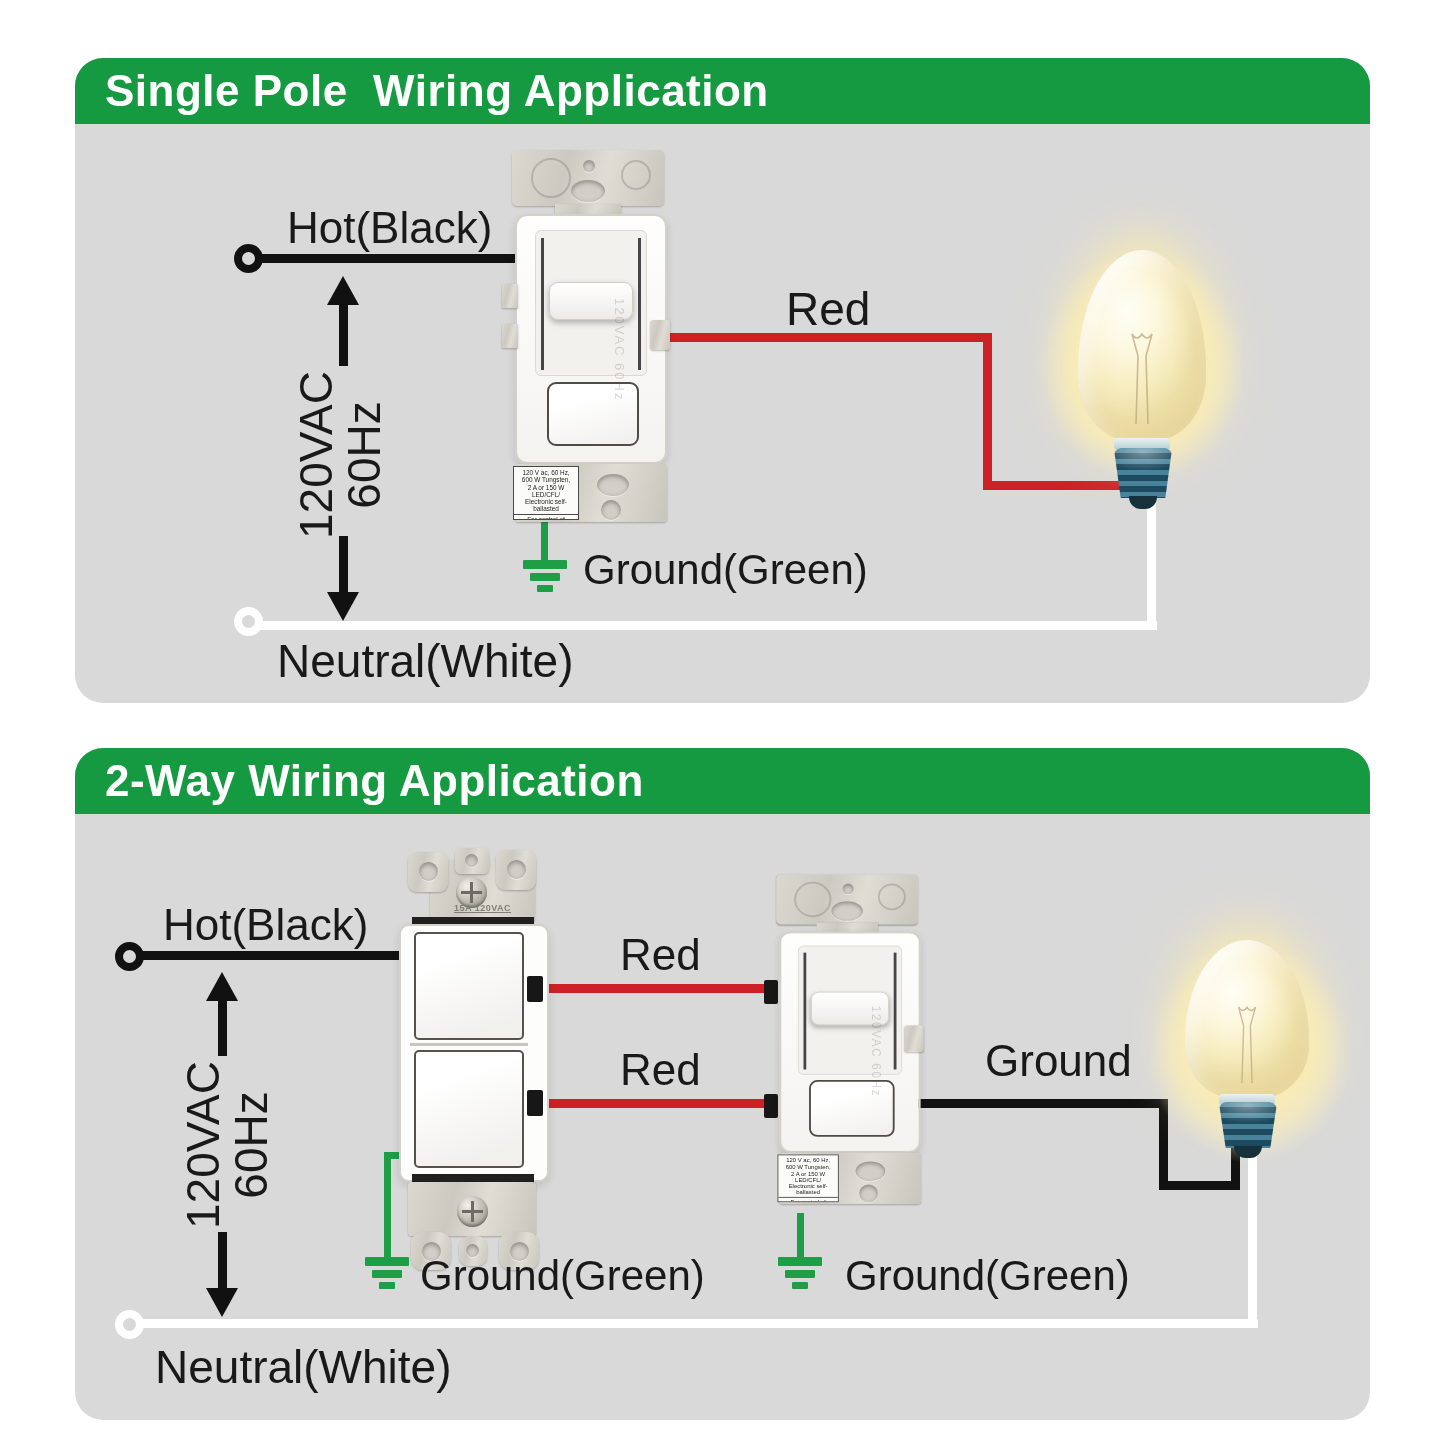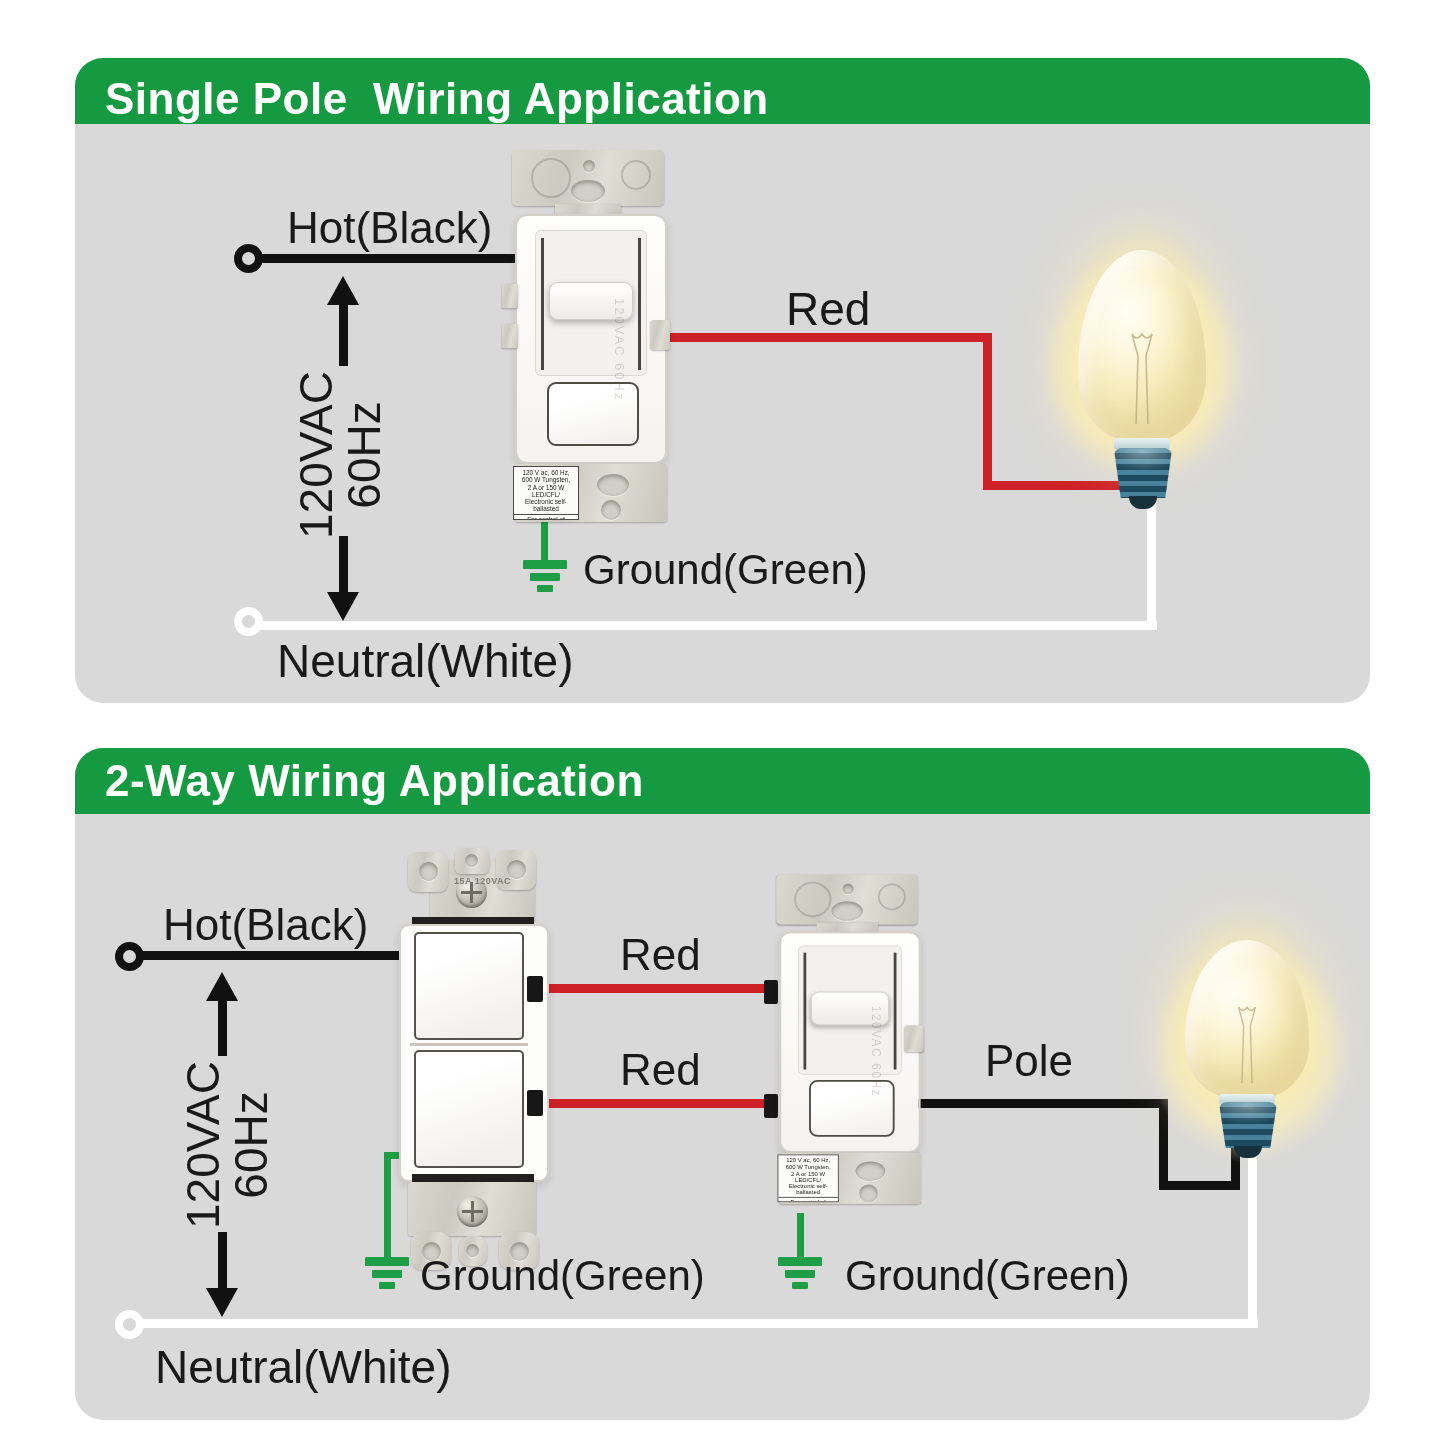--- a/index.html
+++ b/index.html
@@ -81,21 +81,21 @@
                repeating-linear-gradient(180deg,#49839b 0 5px,#1d4a5e 5px 11px);}
   .bulb-tip{position:absolute;background:#16303c;border-radius:0 0 12px 12px;}
   .filament{position:absolute;}
 </style>
 </head>
 <body>
 
 <div class="stage">
 
   <div class="panel" style="left:75px;top:58px;width:1295px;height:645px;"></div>
-  <div class="phead" style="left:75px;top:58px;width:1295px;height:66px;align-items:flex-end;">
+  <div class="phead" style="left:75px;top:58px;width:1295px;height:66px;">
     <span>Single Pole  Wiring Application</span>
   </div>
 
   <div class="wire" style="left:252px;top:254px;width:280px;height:9px;background:#111;"></div>
   <div class="wire" style="left:252px;top:621px;width:905px;height:9px;background:#fff;"></div>
   <div class="wire" style="left:664px;top:333px;width:328px;height:9px;background:#ce2127;"></div>
   <div class="wire" style="left:983px;top:333px;width:9px;height:157px;background:#ce2127;"></div>
   <div class="wire" style="left:983px;top:481px;width:162px;height:9px;background:#ce2127;"></div>
   <div class="wire" style="left:1147px;top:500px;width:9px;height:129px;background:#fff;"></div>
   <div class="wire" style="left:541px;top:518px;width:7px;height:44px;background:#1d9e47;"></div>
@@ -196,21 +196,21 @@
 
   <div class="sw abs" style="left:0;top:0;width:0;height:0;">
     <div class="metal" style="left:430px;top:860px;width:105px;height:62px;border-radius:4px;"></div>
     <div class="metal" style="left:408px;top:852px;width:40px;height:40px;border-radius:9px;"></div>
     <div class="hole" style="left:419px;top:862px;width:19px;height:19px;"></div>
     <div class="metal" style="left:496px;top:850px;width:40px;height:40px;border-radius:9px;"></div>
     <div class="hole" style="left:507px;top:860px;width:19px;height:19px;"></div>
     <div class="metal" style="left:455px;top:848px;width:34px;height:26px;border-radius:6px;"></div>
     <div class="hole" style="left:465px;top:854px;width:13px;height:13px;"></div>
     <div class="screw" style="left:456px;top:877px;width:31px;height:31px;"></div>
-    <div style="left:430px;top:876px;width:105px;text-align:center;font-size:9px;color:#827e74;font-weight:700;letter-spacing:.5px;">15A 120VAC</div>
+    <div style="left:430px;top:903px;width:105px;text-align:center;font-size:9px;color:#827e74;font-weight:700;letter-spacing:.5px;text-decoration:underline;">15A 120VAC</div>
     <div style="left:412px;top:917px;width:122px;height:14px;background:#202020;"></div>
     <div style="left:399px;top:924px;width:150px;height:258px;background:#fdfdfc;border:2px solid #d4d1ca;border-radius:10px;box-shadow:0 4px 8px rgba(0,0,0,.12);"></div>
     <div style="left:410px;top:1043px;width:118px;height:3px;background:#c9c6c0;"></div>
     <div class="sw-rocker" style="left:414px;top:932px;width:110px;height:108px;"></div>
     <div class="sw-rocker" style="left:414px;top:1050px;width:110px;height:118px;"></div>
     <div class="nub" style="left:527px;top:976px;width:16px;height:26px;"></div>
     <div class="nub" style="left:527px;top:1090px;width:16px;height:26px;"></div>
     <div style="left:412px;top:1174px;width:122px;height:12px;background:#202020;"></div>
     <div class="metal" style="left:408px;top:1182px;width:128px;height:54px;border-radius:4px;"></div>
     <div class="screw" style="left:457px;top:1196px;width:31px;height:31px;"></div>
@@ -269,18 +269,18 @@
       <path d="M22,38 q5,8 10,0 q5,8 10,0"></path>
     </g>
   </svg>
   <div class="bulb-collar" style="left:1219px;top:1094px;width:56px;height:11px;"></div>
   <div class="bulb-base" style="left:1217px;top:1102px;width:62px;height:46px;"></div>
   <div class="bulb-tip" style="left:1234px;top:1146px;width:28px;height:12px;"></div>
 
   <div class="label" style="left:163px;top:900px;">Hot(Black)</div>
   <div class="label" style="left:620px;top:930px;">Red</div>
   <div class="label" style="left:620px;top:1045px;">Red</div>
-  <div class="label" style="left:985px;top:1036px;">Pole</div>
+  <div class="label" style="left:985px;top:1036px;">Ground</div>
   <div class="label" style="left:420px;top:1252px;font-size:42px;">Ground(Green)</div>
   <div class="label" style="left:845px;top:1252px;font-size:42px;">Ground(Green)</div>
   <div class="label" style="left:155px;top:1340px;font-size:46px;">Neutral(White)</div>
 
 </div>
 
 </body></html>

